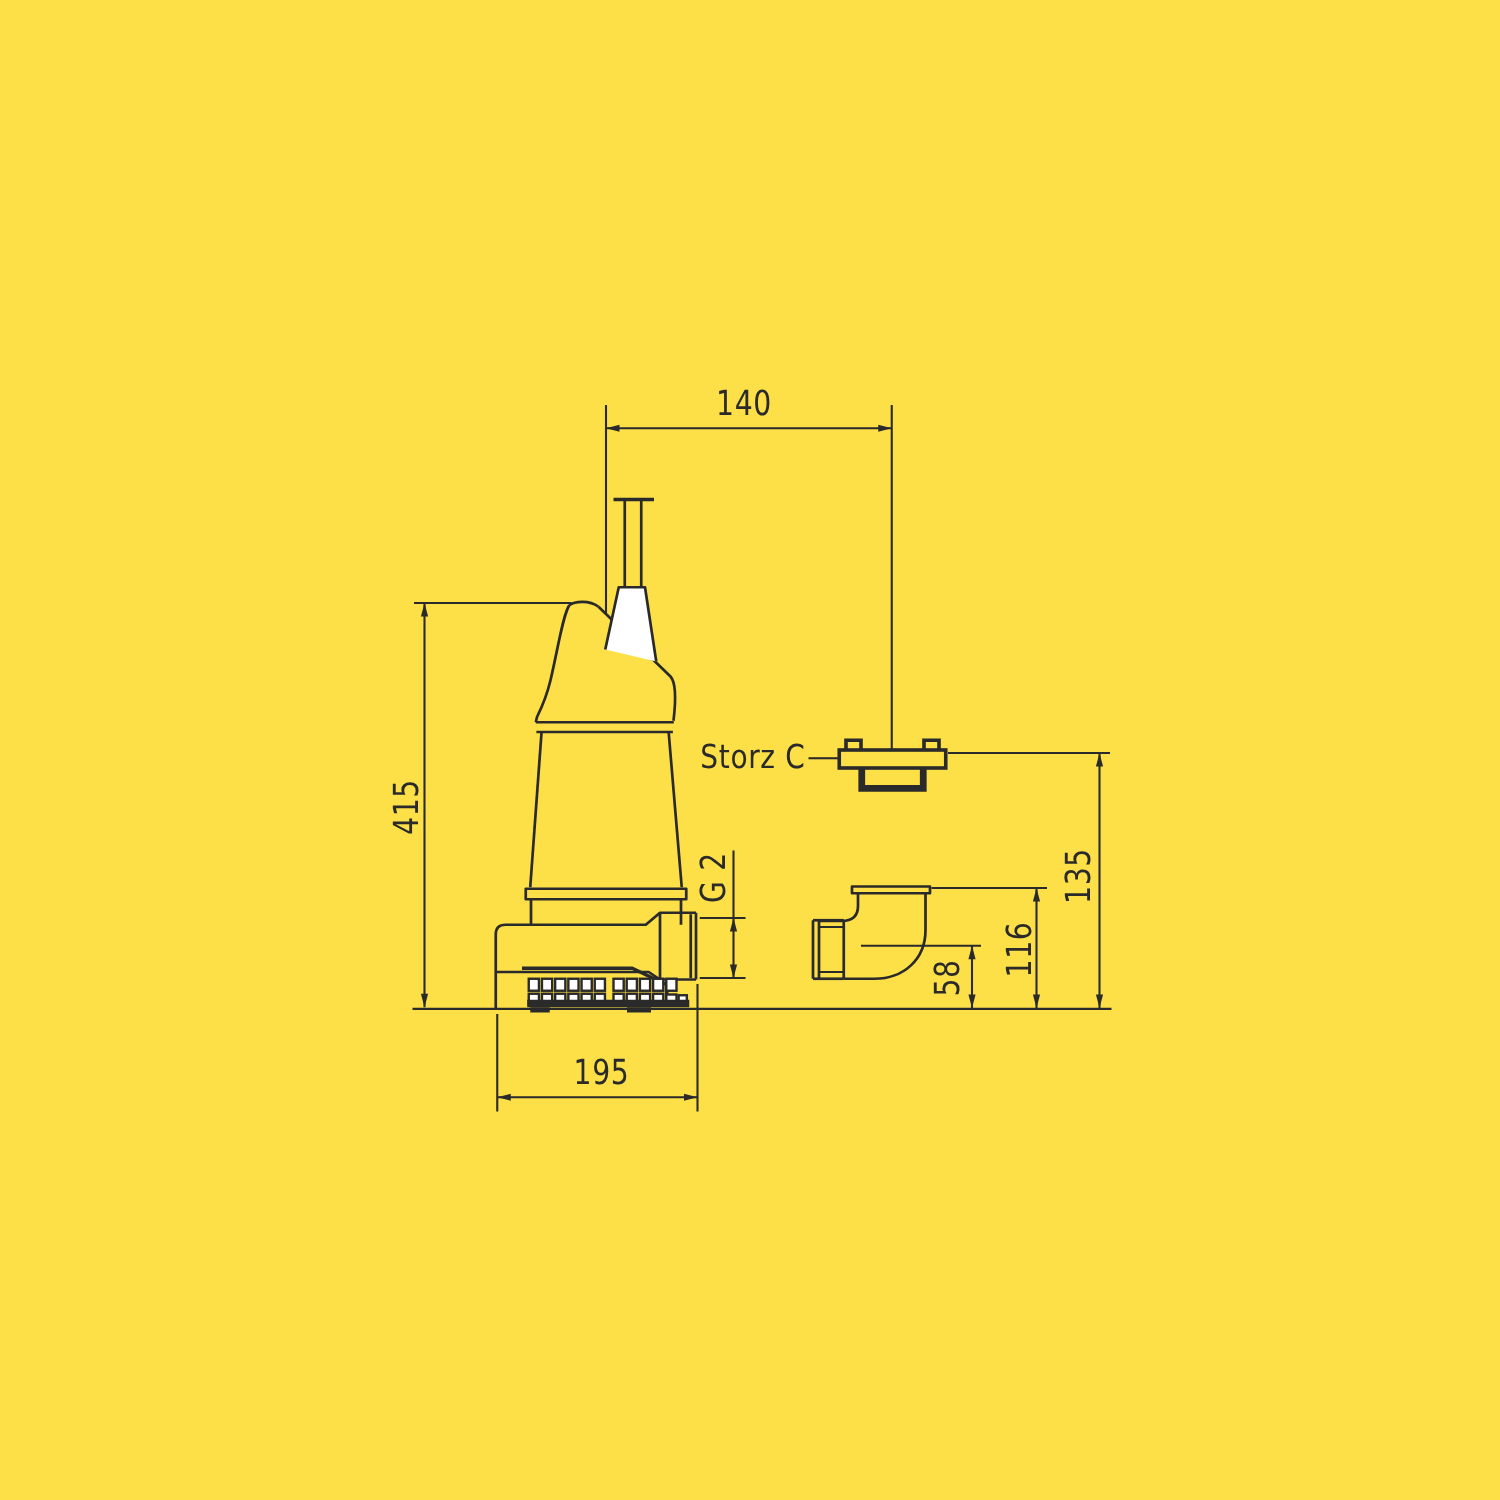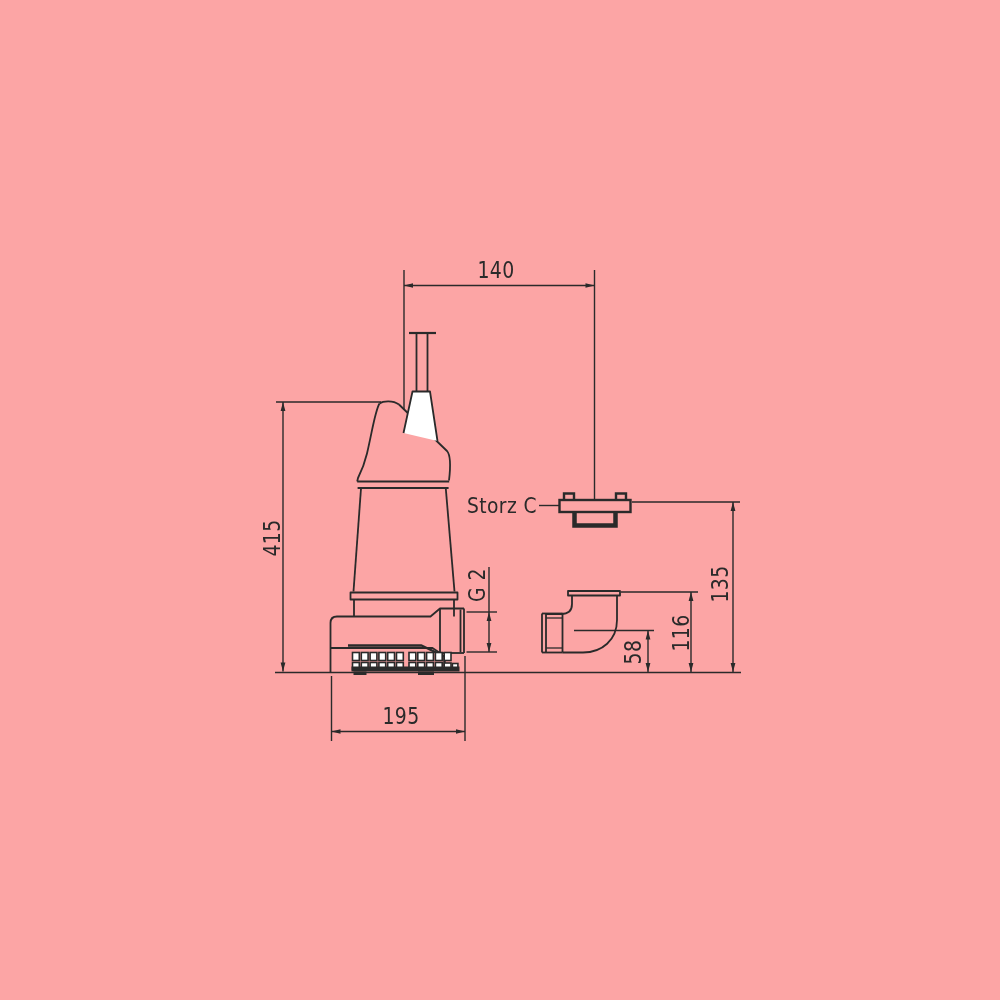--- a/index.html
+++ b/index.html
@@ -1,20 +1,20 @@
 <!DOCTYPE html>
 <html><head>
 <meta charset="utf-8">
 <style>
   html, body { margin: 0; padding: 0; background: #ffffff; }
   .stage {
     position: relative;
     width: 1000px;
     height: 1000px;
-    background: #fca5a5;
+    background: #fde047;
     overflow: hidden;
     font-family: "DejaVu Sans", "Liberation Sans", sans-serif;
   }
   .stage svg { position: absolute; left: 0; top: 0; }
   .dim-label {
     position: absolute;
     color: #2a2a2a;
     font-size: 23px;
     letter-spacing: 0.5px;
     white-space: nowrap;

